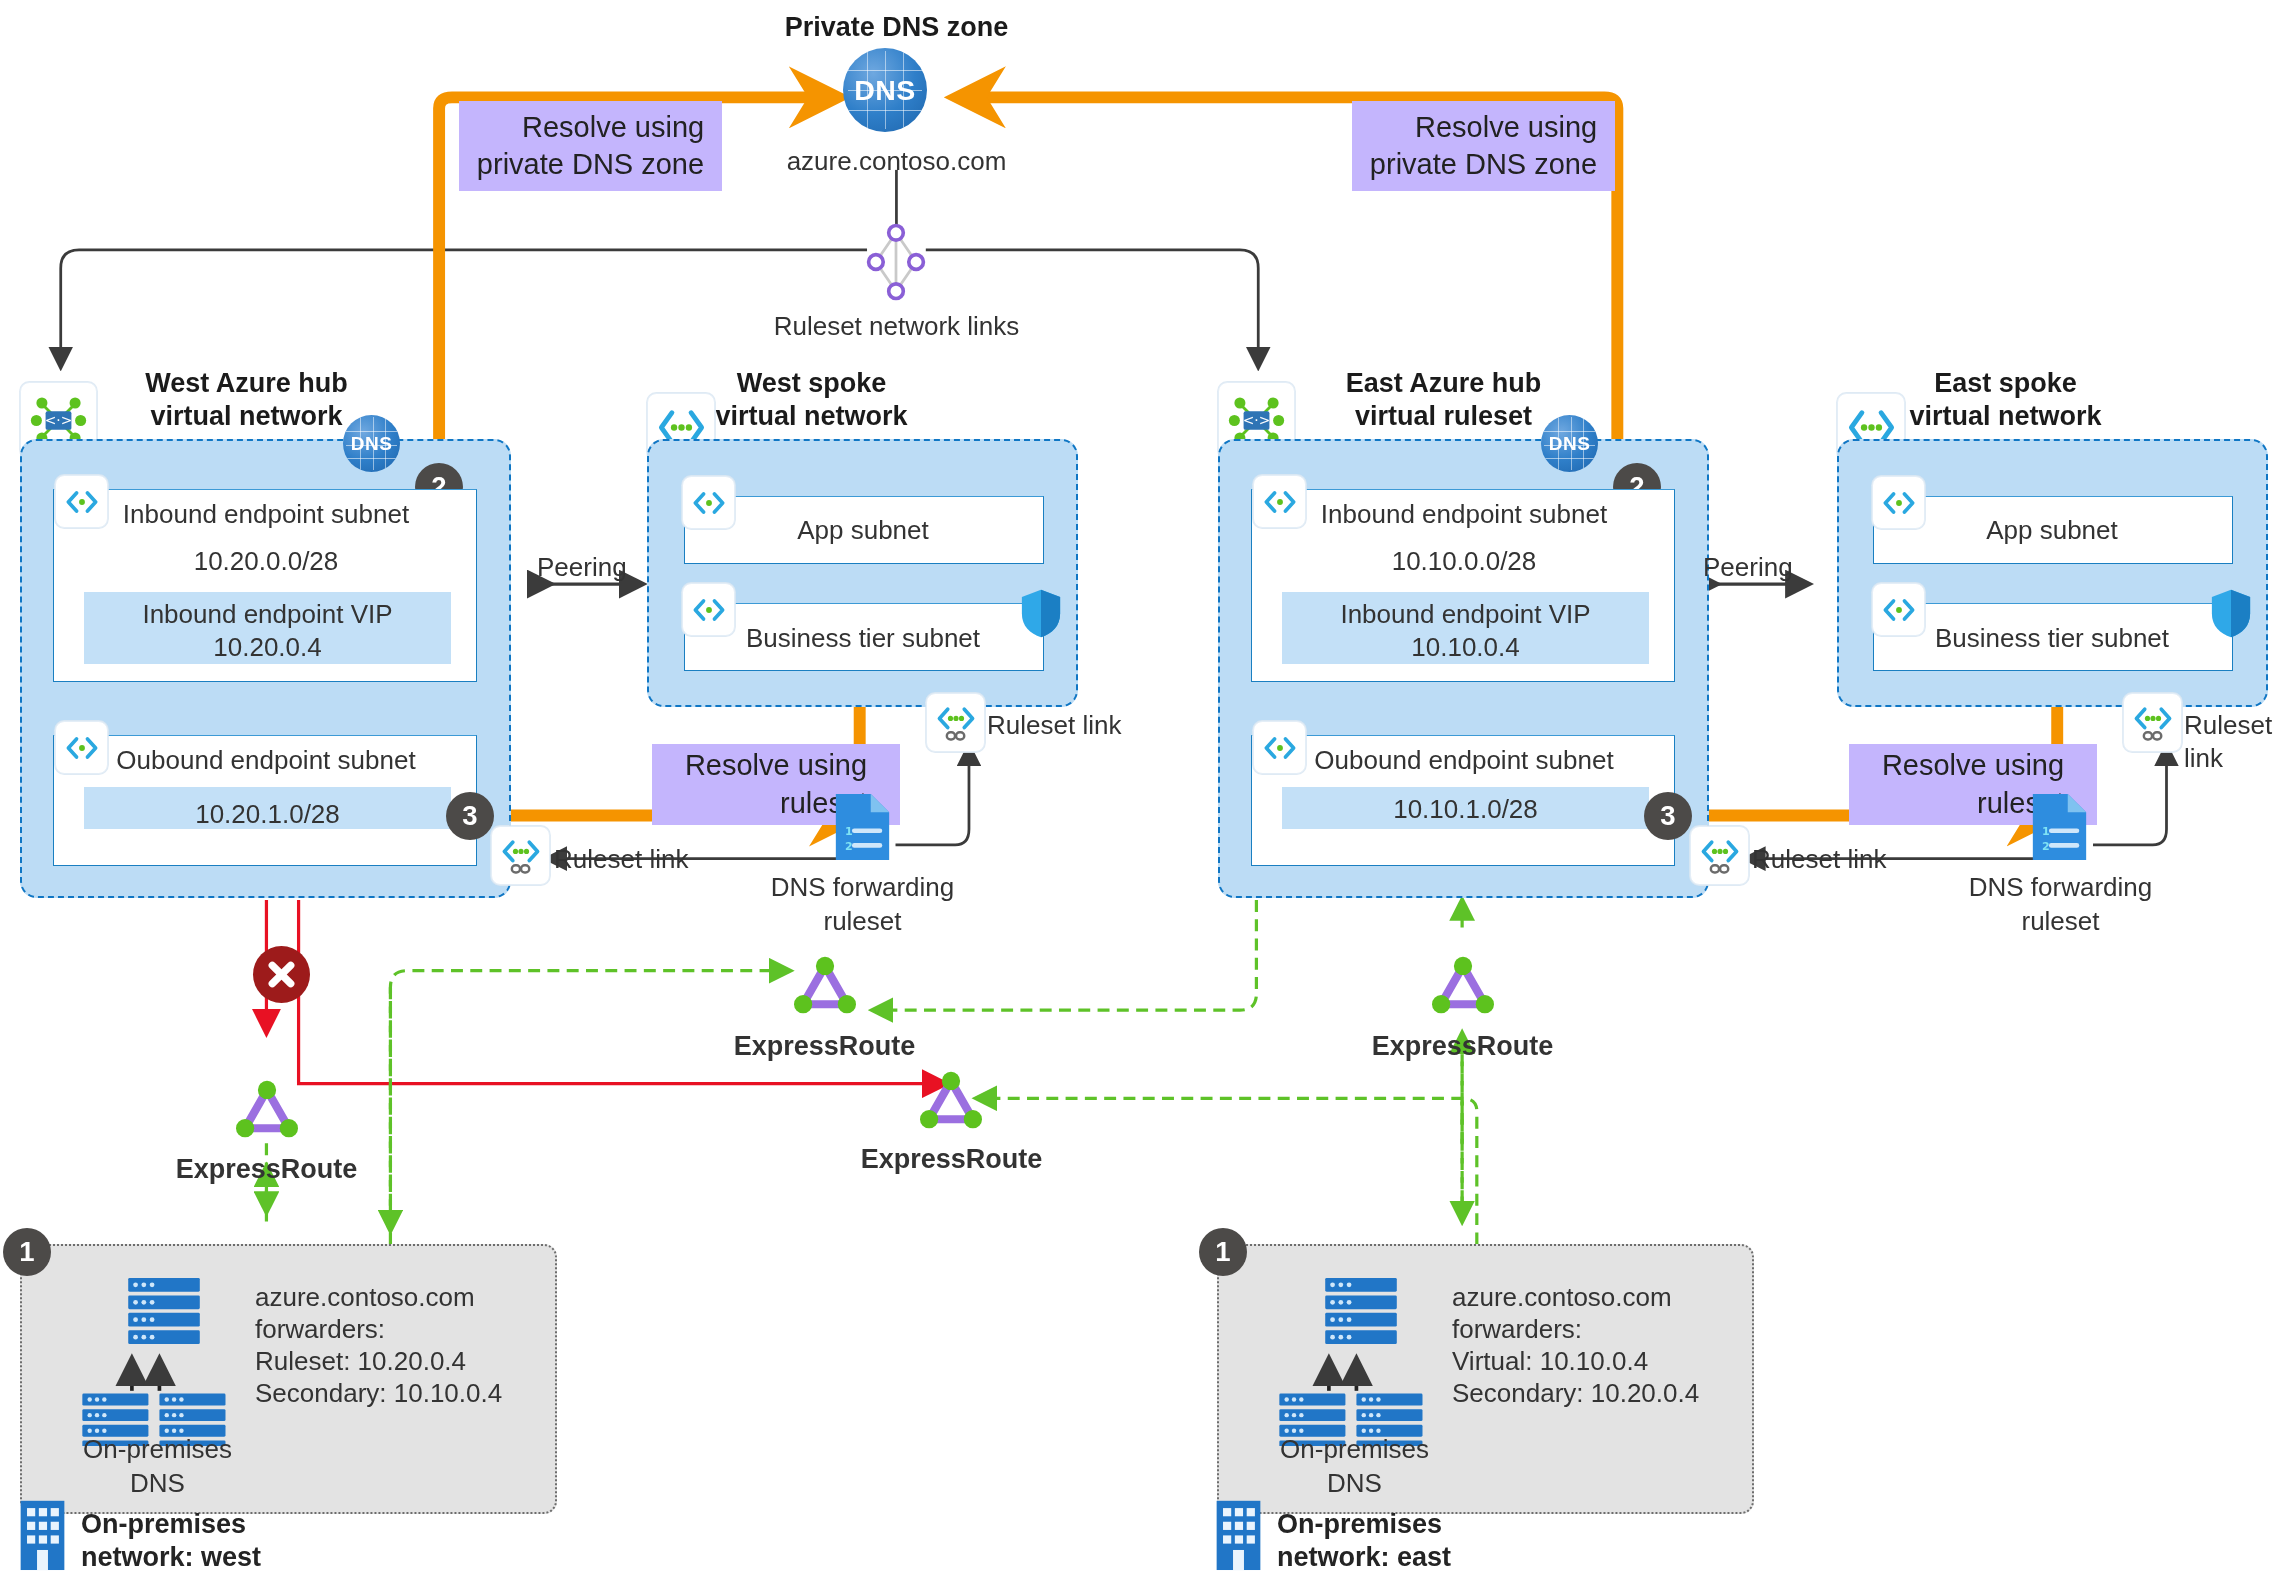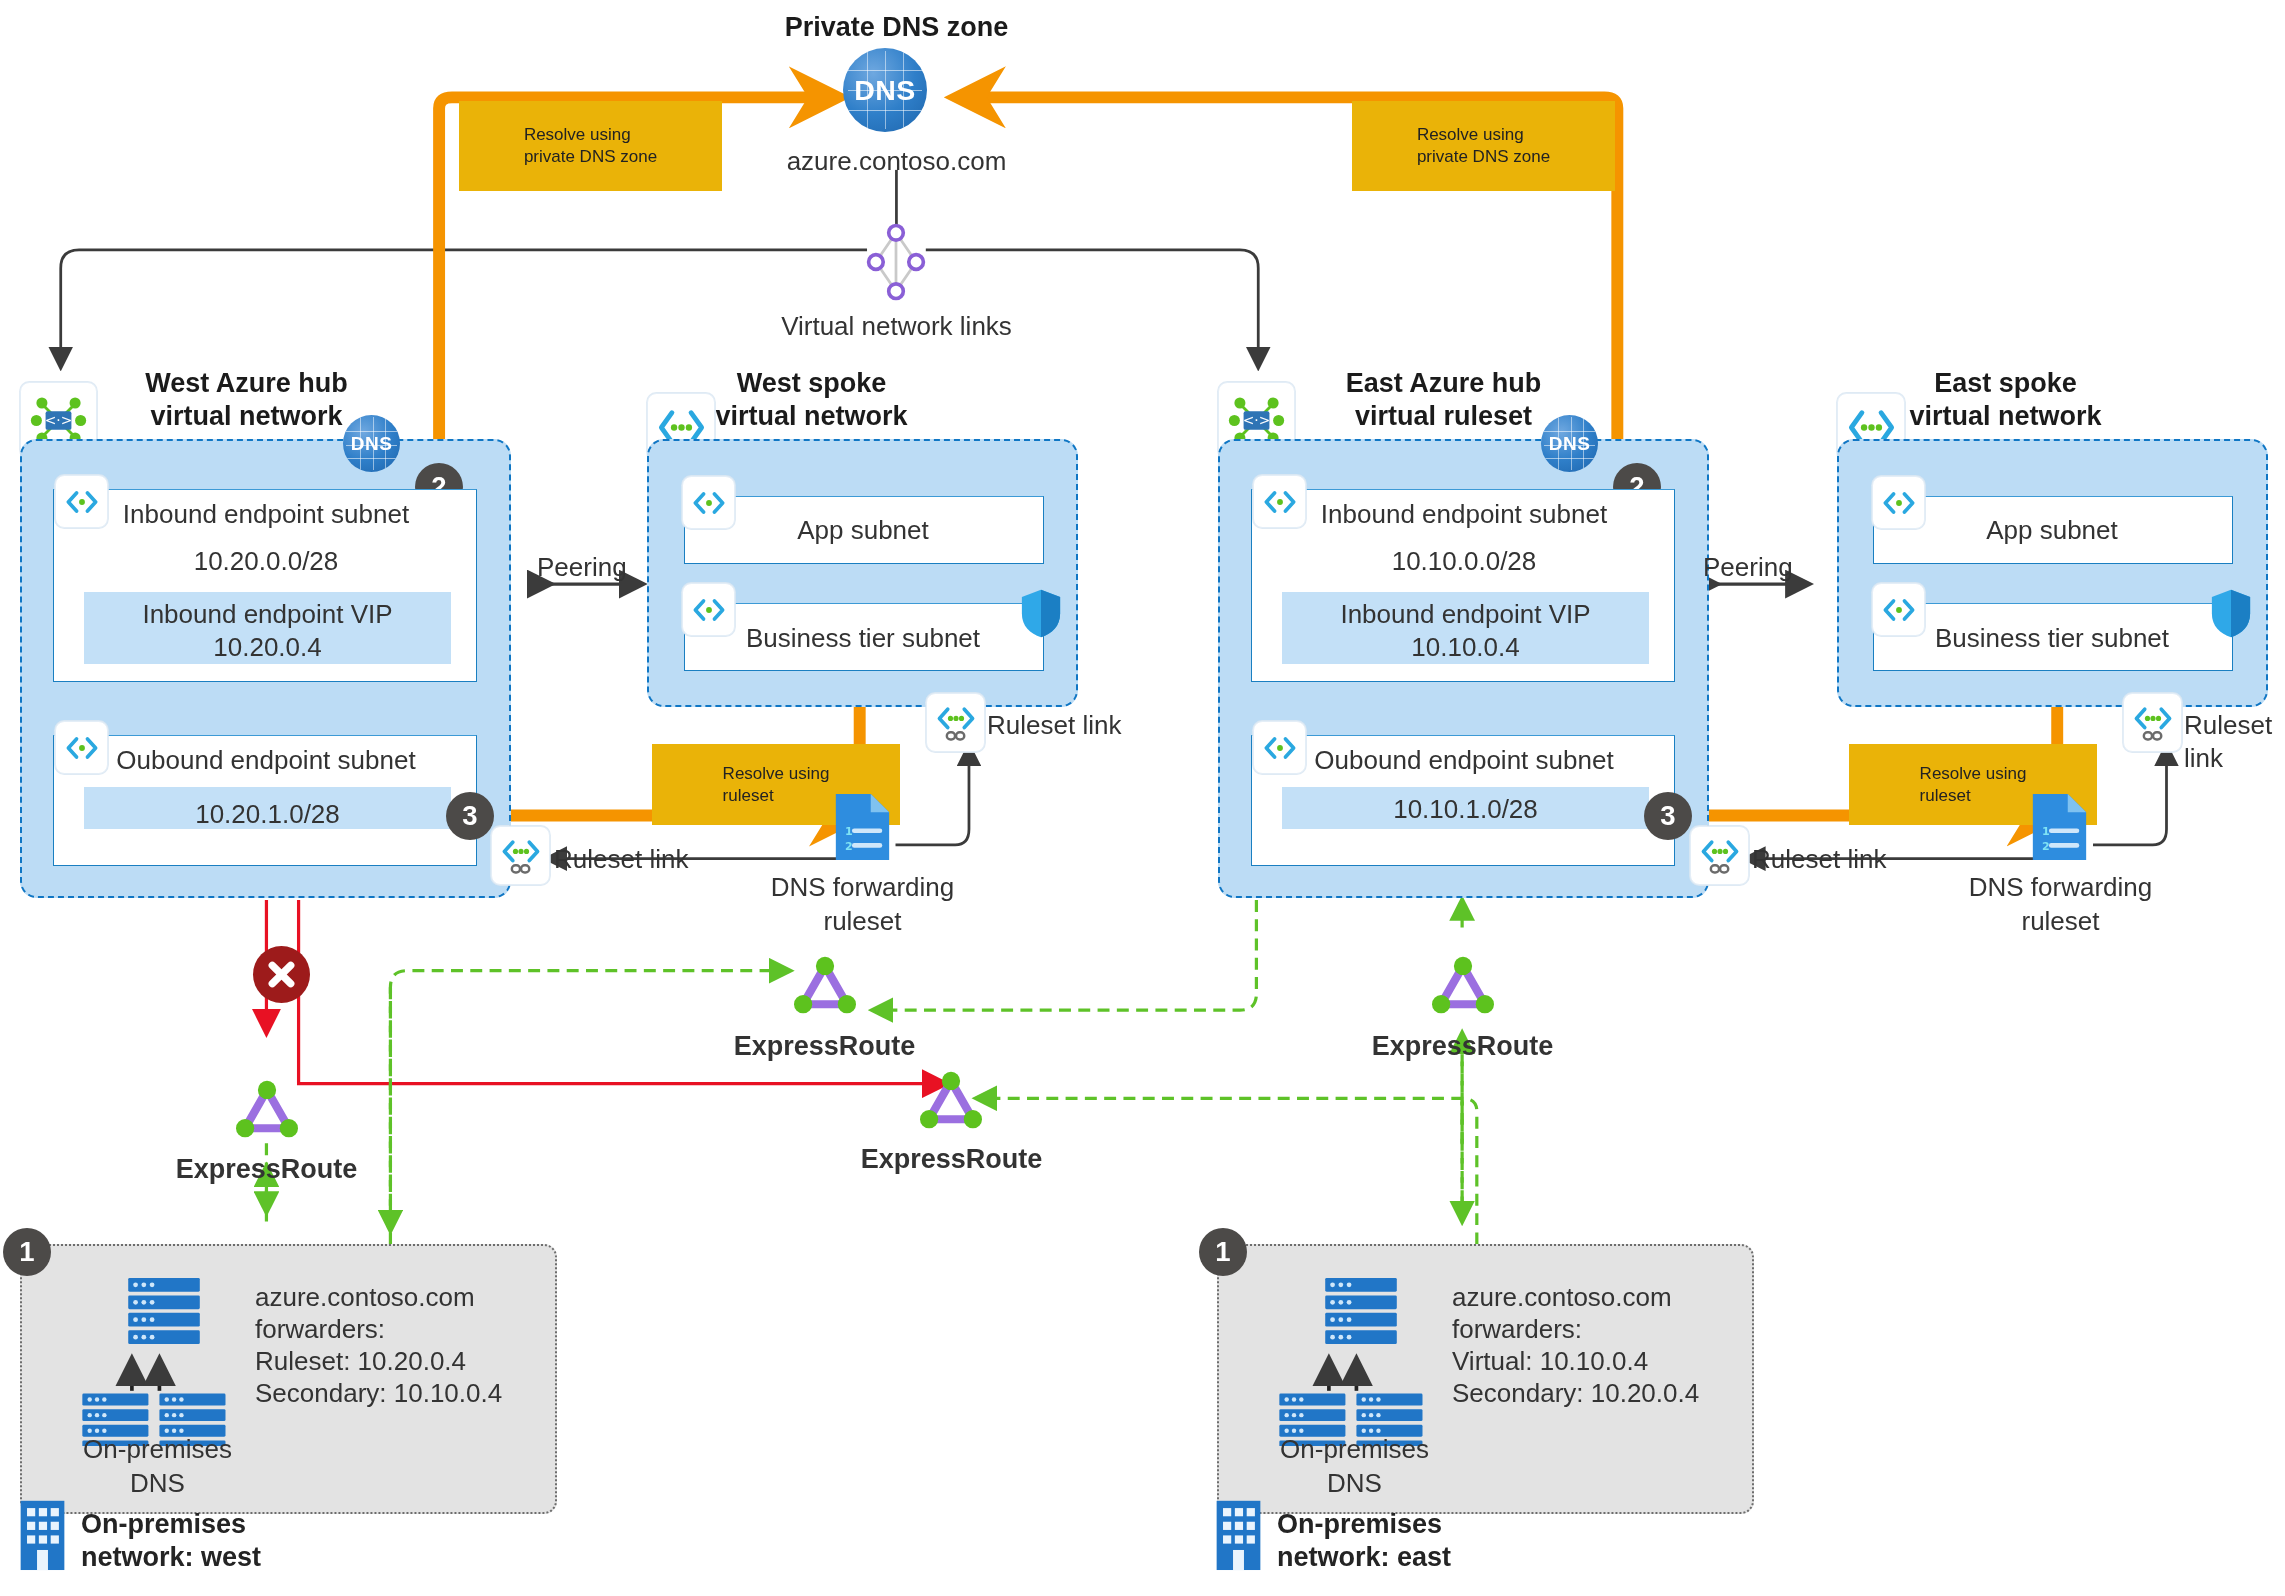--- a/index.html
+++ b/index.html
@@ -18,22 +18,22 @@
   .vnet{position:absolute;background:#bcdcf5;border:2.8px dashed #0f76c4;border-radius:16.5px;}
   .subnet{position:absolute;background:#ffffff;border:1.8px solid #1a7fc1;
           border-top:1.8px solid #3c9ad6;}
   .vipbox{position:absolute;background:#c3e0f7;}
 
   
   .tile{position:absolute;background:#fff;border:0.9px solid #e4eef7;border-radius:9.2px;
         box-shadow:0 0 0 0.9px rgba(220,232,243,.9);display:flex;align-items:center;justify-content:center;}
 
   
-  .callout{position:absolute;background:#eab308;color:#222;font-size:17px;line-height:1.28;
-           text-align:left;display:flex;align-items:center;justify-content:center;}
+  .callout{position:absolute;background:#c4b5fd;color:#222;font-size:29px;line-height:1.28;
+           text-align:right;display:flex;align-items:center;justify-content:center;}
 
   
   .badge{position:absolute;width:48px;height:48px;border-radius:50%;background:#4c4a48;
          color:#fff;font-weight:bold;font-size:27.5px;display:flex;align-items:center;justify-content:center;}
 
   
   .onprem{position:absolute;background:#e3e3e3;border:2.8px dotted #6d6d6d;border-radius:13px;}
 
   
   .globe{position:absolute;border-radius:50%;
@@ -144,21 +144,21 @@
   <div class="abs lblc" style="left:713px;top:145px;width:367px;">azure.contoso.com</div>
 
   <svg class="abs" style="left:854px;top:220px;" width="84" height="84" viewBox="0 0 92 92">
     <path d="M46,14 L68,46 L46,78 L24,46 Z" fill="none" stroke="#c9c9c9" stroke-width="3"></path>
     <line x1="46" y1="14" x2="46" y2="78" stroke="#c9c9c9" stroke-width="3"></line>
     <circle cx="46" cy="14" r="8" fill="#fff" stroke="#8a5fd6" stroke-width="4"></circle>
     <circle cx="46" cy="78" r="8" fill="#fff" stroke="#8a5fd6" stroke-width="4"></circle>
     <circle cx="24" cy="46" r="8" fill="#fff" stroke="#8a5fd6" stroke-width="4"></circle>
     <circle cx="68" cy="46" r="8" fill="#fff" stroke="#8a5fd6" stroke-width="4"></circle>
   </svg>
-  <div class="abs lblc" style="left:713px;top:310px;width:367px;">Virtual network links</div>
+  <div class="abs lblc" style="left:713px;top:310px;width:367px;">Ruleset network links</div>
 
   <div class="callout" style="left:459px;top:101px;width:263px;height:90px;">
     <span style="white-space:pre-line">Resolve using
 private DNS zone</span>
   </div>
   <div class="callout" style="left:1352px;top:101px;width:263px;height:90px;">
     <span style="white-space:pre-line">Resolve using
 private DNS zone</span>
   </div>
 

